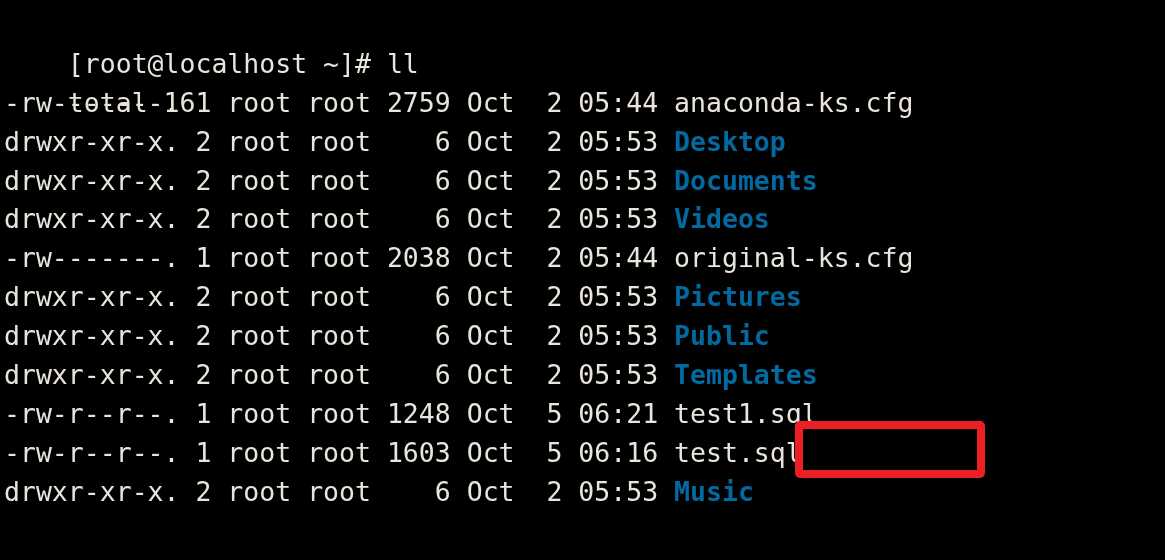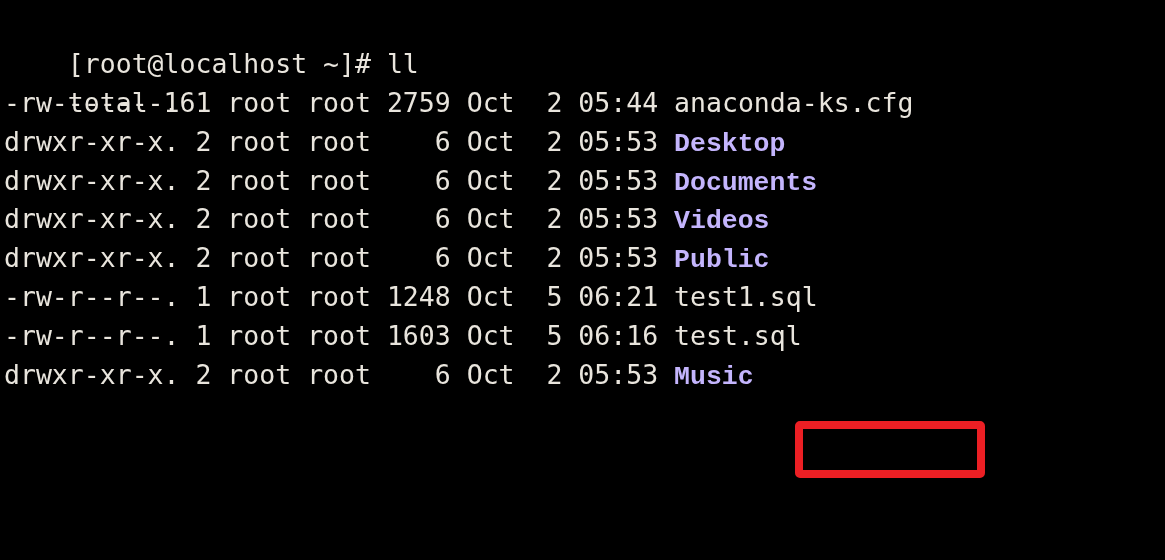--- a/index.html
+++ b/index.html
@@ -28,23 +28,22 @@
   .line {
     white-space: pre;
     height: 38.9px;
     color: #e9e5dd;
     font-weight: normal;
   }
 
   .seg { white-space: pre; margin-top: 28px; }
 
   .seg-dir {
-    color: #c4b5fd;
+    color: #0369a1;
     font-weight: bold;
-    font-family: Liberation Mono, monospace;
   }
 
   .seg-plain { color: #e9e5dd; }
 
   
   #highlight-box {
     position: absolute;
     left: 795px;
     top: 421px;
     width: 190px;
@@ -66,20 +65,23 @@
 
   <div class="line">
     <span class="seg seg-plain">total 16</span>
   </div>
 
   <div id="listing">
       <div class="line"><span class="seg seg-plain">-rw-------. 1 root root 2759 Oct  2 05:44 </span><span class="seg seg-plain">anaconda-ks.cfg</span></div>
       <div class="line"><span class="seg seg-plain">drwxr-xr-x. 2 root root    6 Oct  2 05:53 </span><span class="seg seg-dir">Desktop</span></div>
       <div class="line"><span class="seg seg-plain">drwxr-xr-x. 2 root root    6 Oct  2 05:53 </span><span class="seg seg-dir">Documents</span></div>
       <div class="line"><span class="seg seg-plain">drwxr-xr-x. 2 root root    6 Oct  2 05:53 </span><span class="seg seg-dir">Videos</span></div>
+      <div class="line"><span class="seg seg-plain">-rw-------. 1 root root 2038 Oct  2 05:44 </span><span class="seg seg-plain">original-ks.cfg</span></div>
+      <div class="line"><span class="seg seg-plain">drwxr-xr-x. 2 root root    6 Oct  2 05:53 </span><span class="seg seg-dir">Pictures</span></div>
       <div class="line"><span class="seg seg-plain">drwxr-xr-x. 2 root root    6 Oct  2 05:53 </span><span class="seg seg-dir">Public</span></div>
+      <div class="line"><span class="seg seg-plain">drwxr-xr-x. 2 root root    6 Oct  2 05:53 </span><span class="seg seg-dir">Templates</span></div>
       <div class="line"><span class="seg seg-plain">-rw-r--r--. 1 root root 1248 Oct  5 06:21 </span><span class="seg seg-plain">test1.sql</span></div>
       <div class="line"><span class="seg seg-plain">-rw-r--r--. 1 root root 1603 Oct  5 06:16 </span><span class="seg seg-plain">test.sql</span></div>
       <div class="line"><span class="seg seg-plain">drwxr-xr-x. 2 root root    6 Oct  2 05:53 </span><span class="seg seg-dir">Music</span></div>
     </div>
 
   <div id="highlight-box"></div>
 </div>
 
 </body></html>

